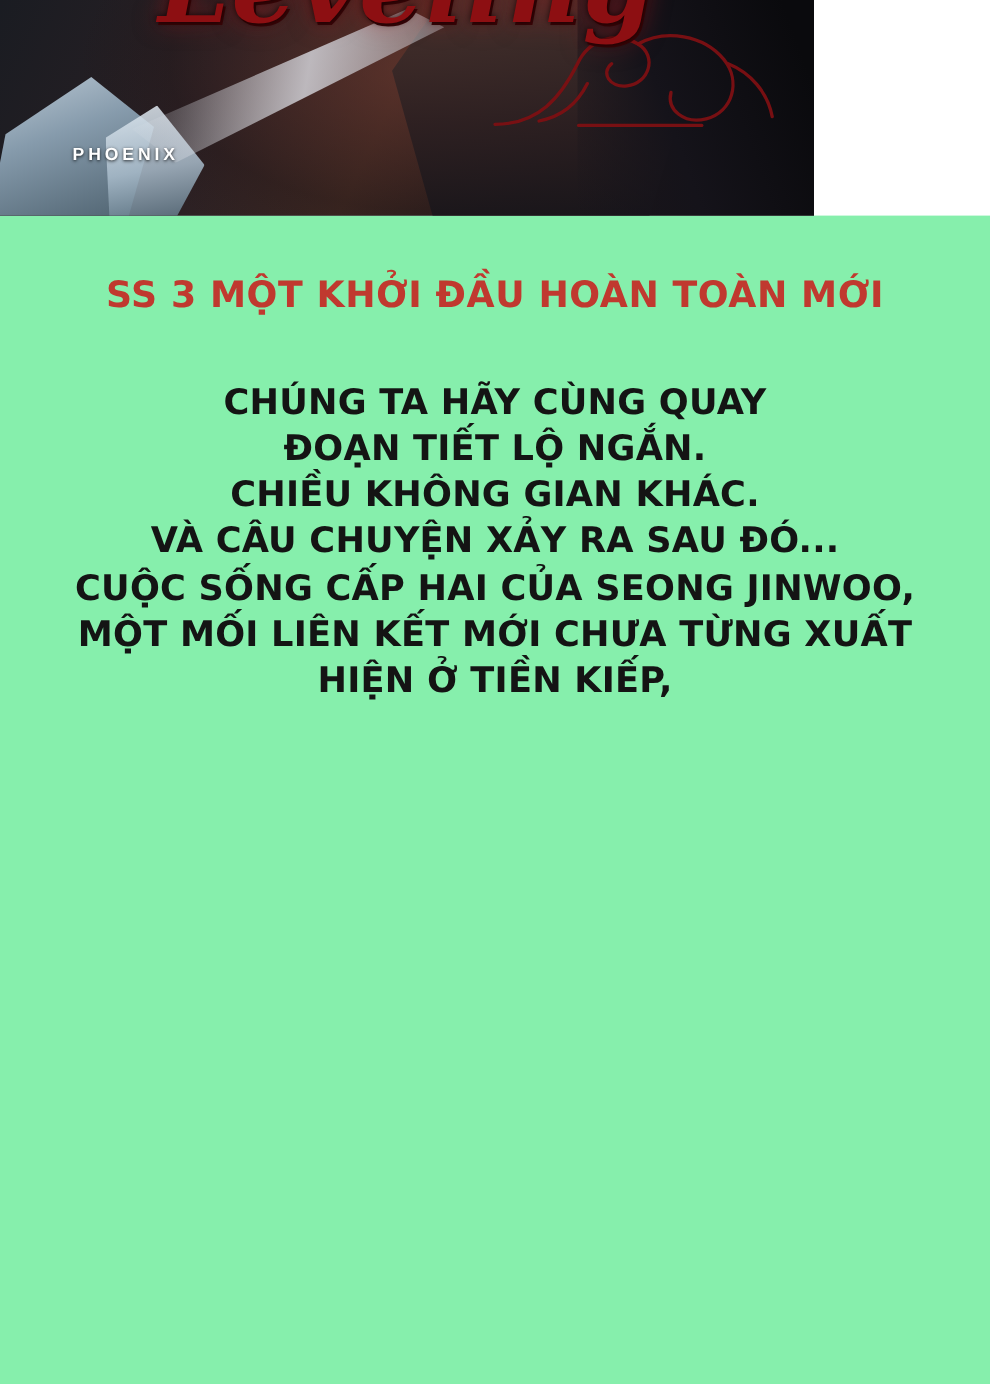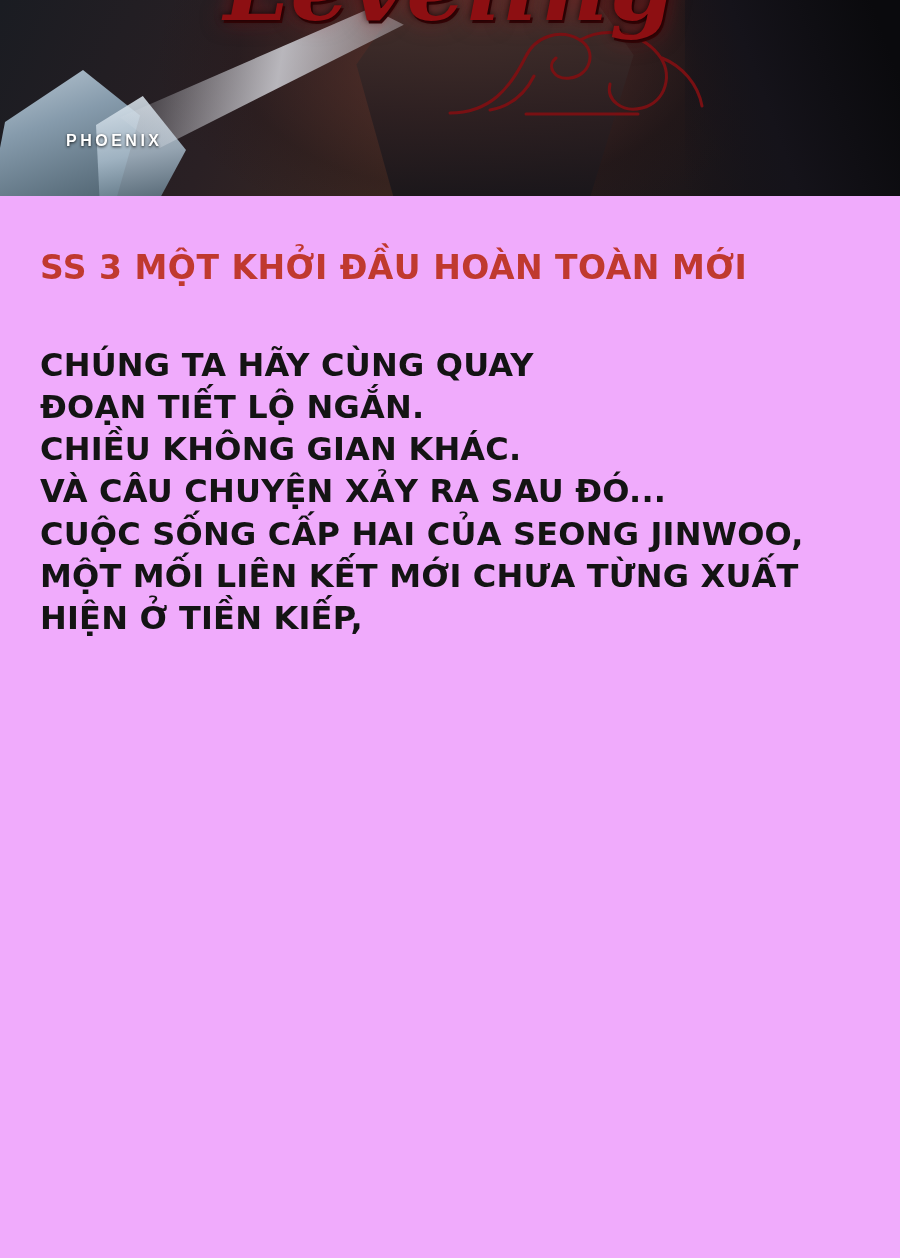--- a/index.html
+++ b/index.html
@@ -19,21 +19,21 @@
     width: 900px;
     height: 1258px;
     background: #ffffff;
     display: flex;
     flex-direction: column;
   }
 
   
   .banner {
     position: relative;
-    width: 900px;
+    width: 740px;
     height: 196px;
     background: #0b0b0d;
     overflow: hidden;
     flex: 0 0 auto;
   }
   .banner-bg {
     position: absolute;
     inset: 0;
     background:
       radial-gradient(ellipse 420px 240px at 52% 30%, rgba(120,60,50,0.55) 0%, rgba(40,18,16,0.2) 55%, rgba(0,0,0,0) 75%),
@@ -122,24 +122,24 @@
     font-family: "Liberation Sans", sans-serif;
     font-size: 16px;
     font-weight: 700;
     letter-spacing: 3.5px;
     text-shadow: 0 1px 3px rgba(0,0,0,0.85);
   }
 
   
   .content {
     flex: 1 1 auto;
-    background: #f0abfc;
+    background: #86efac;
     padding: 52px 40px 0 40px;
     box-sizing: border-box;
-    text-align: left;
+    text-align: center;
   }
 
   .heading {
     color: #c0392f;
     font-family: "DejaVu Sans", sans-serif;
     font-size: 33px;
     font-weight: 700;
     letter-spacing: 0.5px;
     line-height: 1.2;
     margin: 0 0 56px 0;

